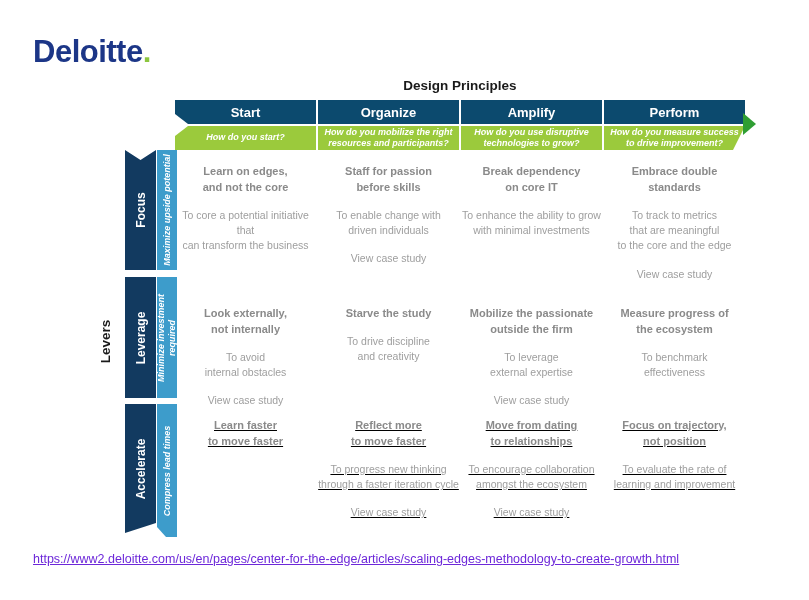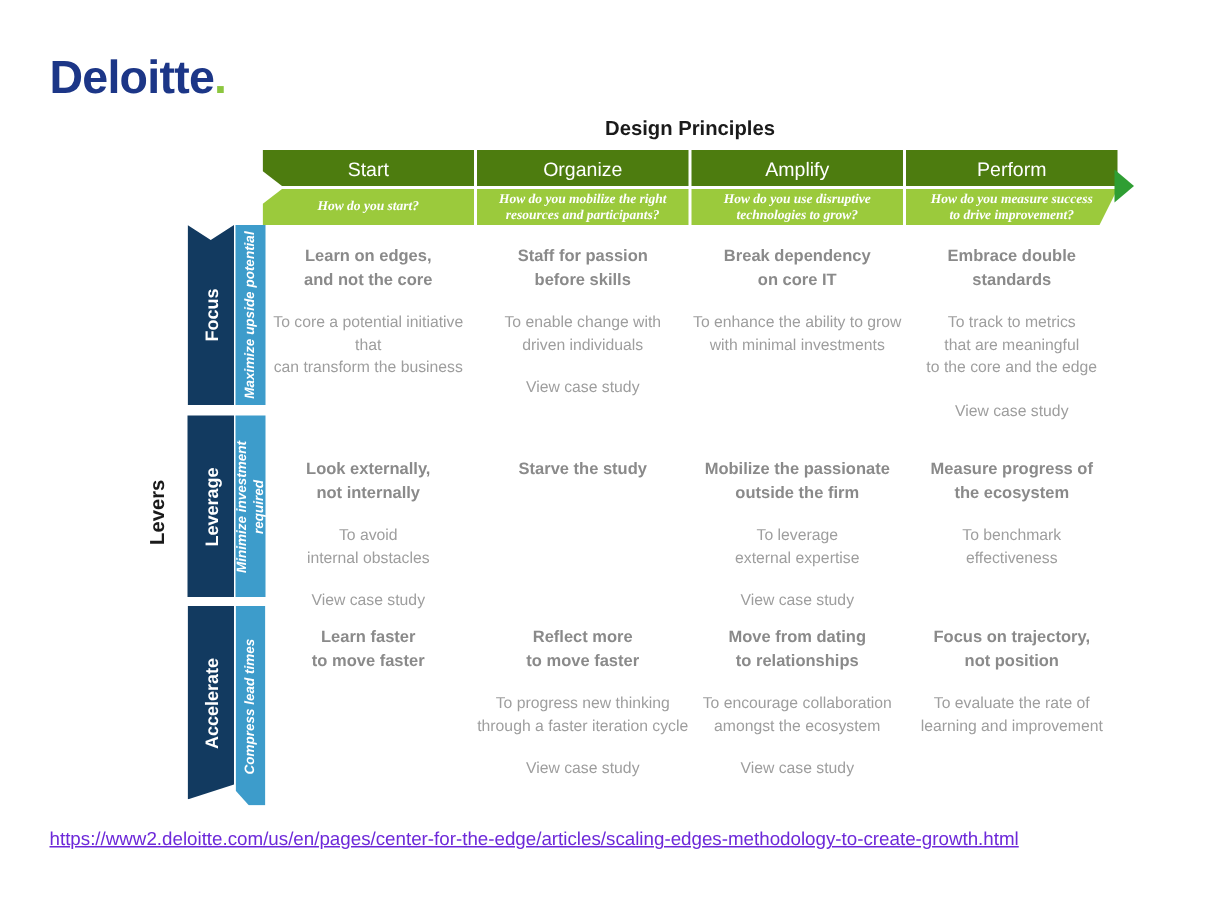--- a/index.html
+++ b/index.html
@@ -10,24 +10,24 @@
   .logo{position:absolute;left:33px;top:34px;font-size:31px;font-weight:bold;
         color:#1c3687;letter-spacing:-0.5px;}
   .logo .dot{color:#8cc63f;}
 
   
   .title{position:absolute;left:175px;top:78px;width:570px;text-align:center;
          font-size:13.5px;font-weight:bold;color:#1a1a1a;}
 
   
   .hdr-row{position:absolute;left:175px;top:100px;width:570px;height:24px;display:flex;gap:2px;}
-  .hdr-cell{flex:1;background:#4d7c0f;color:#fff;font-size:13px;font-weight:normal;
+  .hdr-cell{flex:1;background:#0c4a6e;color:#fff;font-size:13px;font-weight:bold;
             display:flex;align-items:center;justify-content:center;}
   .hdr-cell.first{clip-path:polygon(0 0,100% 0,100% 100%,13px 100%,0 calc(100% - 10px));}
-  .q-row{position:absolute;left:175px;top:126px;width:570px;height:24px;display:flex;gap:2px;font-family:Liberation Serif, serif;}
+  .q-row{position:absolute;left:175px;top:126px;width:570px;height:24px;display:flex;gap:2px;}
   .q-cell{flex:1;background:#9bca3c;color:#fff;font-size:9px;font-weight:bold;font-style:italic;
           display:flex;align-items:center;justify-content:center;text-align:center;
           line-height:1.25;white-space:pre-line;}
   .q-cell.first{clip-path:polygon(13px 0,100% 0,100% 100%,0 100%,0 10px);}
   .q-cell.last{clip-path:polygon(0 0,100% 0,calc(100% - 12px) 100%,0 100%);}
   .ribbon-tip{position:absolute;left:743px;top:113px;width:0;height:0;
               border-top:11px solid transparent;border-bottom:11px solid transparent;
               border-left:13px solid #2f9e33;}
 
   
@@ -42,21 +42,21 @@
   .bar-focus-clip{clip-path:polygon(0 0,50% 10px,100% 0,100% 100%,0 100%);}
   .bar-acc-clip{clip-path:polygon(0 0,100% 0,100% calc(100% - 10px),0 100%);}
   .sub-acc-clip{clip-path:polygon(0 0,100% 0,100% 100%,45% 100%,0 calc(100% - 10px));}
   .vtext{position:absolute;left:50%;top:50%;transform:translate(-50%,-50%) rotate(-90deg);
          text-align:center;white-space:pre-line;}
   .lever-bar .vtext{width:120px;color:#fff;font-size:12px;font-weight:bold;}
   .sub-bar .vtext{width:118px;color:#fff;font-size:9px;font-weight:bold;font-style:italic;line-height:1.2;}
 
   
   .body-row{position:absolute;left:175px;width:570px;display:flex;gap:2px;}
-  .row-0{top:150px;height:120px;} .row-1{top:292px;height:121px;} .row-2{top:404px;height:129px;}
+  .row-0{top:150px;height:120px;} .row-1{top:292px;height:121px;} .row-2{top:404px;height:129px;text-decoration:underline;}
   .cell{flex:1;text-align:center;padding-top:14px;box-sizing:border-box;}
   .cell-title{font-size:11px;font-weight:bold;color:#8a8a8a;line-height:1.45;white-space:pre-line;}
   .cell-desc{margin-top:12px;font-size:10.5px;color:#9e9e9e;line-height:1.45;white-space:pre-line;}
   .cell-link{margin-top:14px;font-size:10.5px;color:#9e9e9e;cursor:pointer;}
 
   
   .footer-url{position:absolute;left:33px;top:552px;font-size:12.5px;color:#6d28d9;
               text-decoration:underline;cursor:pointer;}
 </style>
 </head>
@@ -142,20 +142,22 @@
   <div class="body-row row-1">
     <div class="cell">
       <div class="cell-title">Look externally,
 not internally</div>
       <div class="cell-desc">To avoid
 internal obstacles</div>
       <div class="cell-link">View case study</div>
     </div>
     <div class="cell">
       <div class="cell-title">Starve the study</div>
+      <div class="cell-desc">To drive discipline
+and creativity</div>
 
     </div>
     <div class="cell">
       <div class="cell-title">Mobilize the passionate
 outside the firm</div>
       <div class="cell-desc">To leverage
 external expertise</div>
       <div class="cell-link">View case study</div>
     </div>
     <div class="cell">

